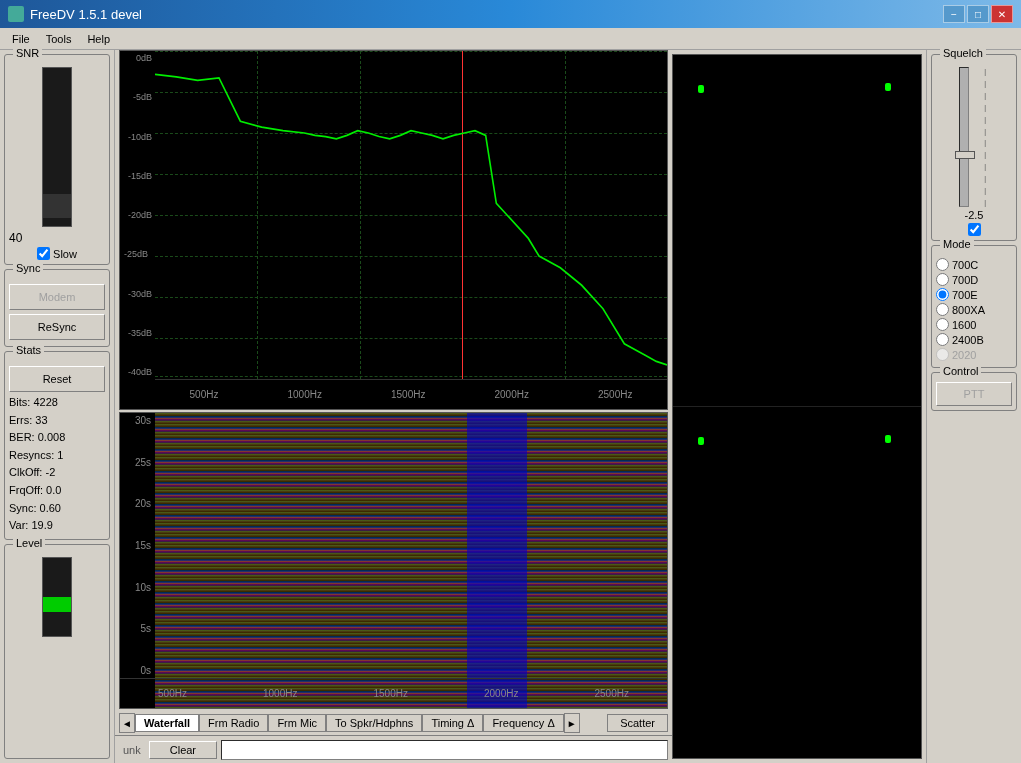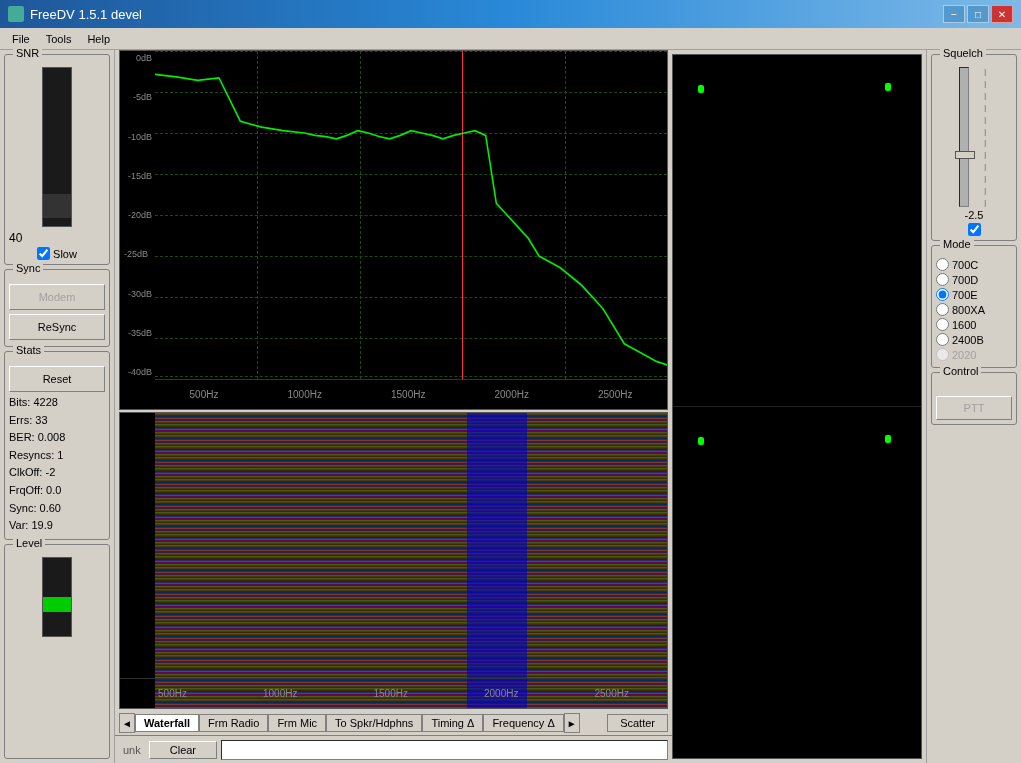--- a/index.html
+++ b/index.html
@@ -376,21 +376,21 @@
       width: 100%;
       padding: 5px 4px;
       background: #d4d0c8;
       border: 1px solid #808080;
       border-top-color: #ffffff;
       border-left-color: #ffffff;
       cursor: pointer;
       font-size: 11px;
       text-align: center;
       color: #a0a0a0;
-      margin-top: 19px;
+      margin-top: 5px;
     }
 
     
     .wf-bg {
       position: absolute;
       top: 0; left: 35px; right: 0; bottom: 0;
       background: repeating-linear-gradient(
         to bottom,
         #8b4513 0px, #228b22 2px, #dc143c 3px, #00008b 4px,
         #006400 5px, #8b0000 7px, #0000cd 9px, #556b2f 11px
@@ -537,20 +537,29 @@
           <span>500Hz</span>
           <span>1000Hz</span>
           <span>1500Hz</span>
           <span>2000Hz</span>
           <span>2500Hz</span>
         </div>
       </div>
 
       <div class="waterfall-area" style="flex:1;margin:0 4px 2px 4px;">
 
+        <div class="waterfall-y-labels">
+          <span class="wy-label">30s</span>
+          <span class="wy-label">25s</span>
+          <span class="wy-label">20s</span>
+          <span class="wy-label">15s</span>
+          <span class="wy-label">10s</span>
+          <span class="wy-label">5s</span>
+          <span class="wy-label">0s</span>
+        </div>
 
         <div class="wf-bg" style="background: repeating-linear-gradient(to bottom, #8b4513 0px, #228b22 1px, #8b0000 2px, #006400 3px, #0000cd 4px, #556b2f 5px, #dc143c 6px, #00008b 7px, #8b4513 8px, #228b22 9px, #8b0000 10px, #006400 11px);">
         </div>
 
         <div class="wf-blue-stripe" style="left:calc(35px + 57%);"></div>
 
         <div class="waterfall-x-axis">
           <span>500Hz</span>
           <span>1000Hz</span>
           <span>1500Hz</span>

